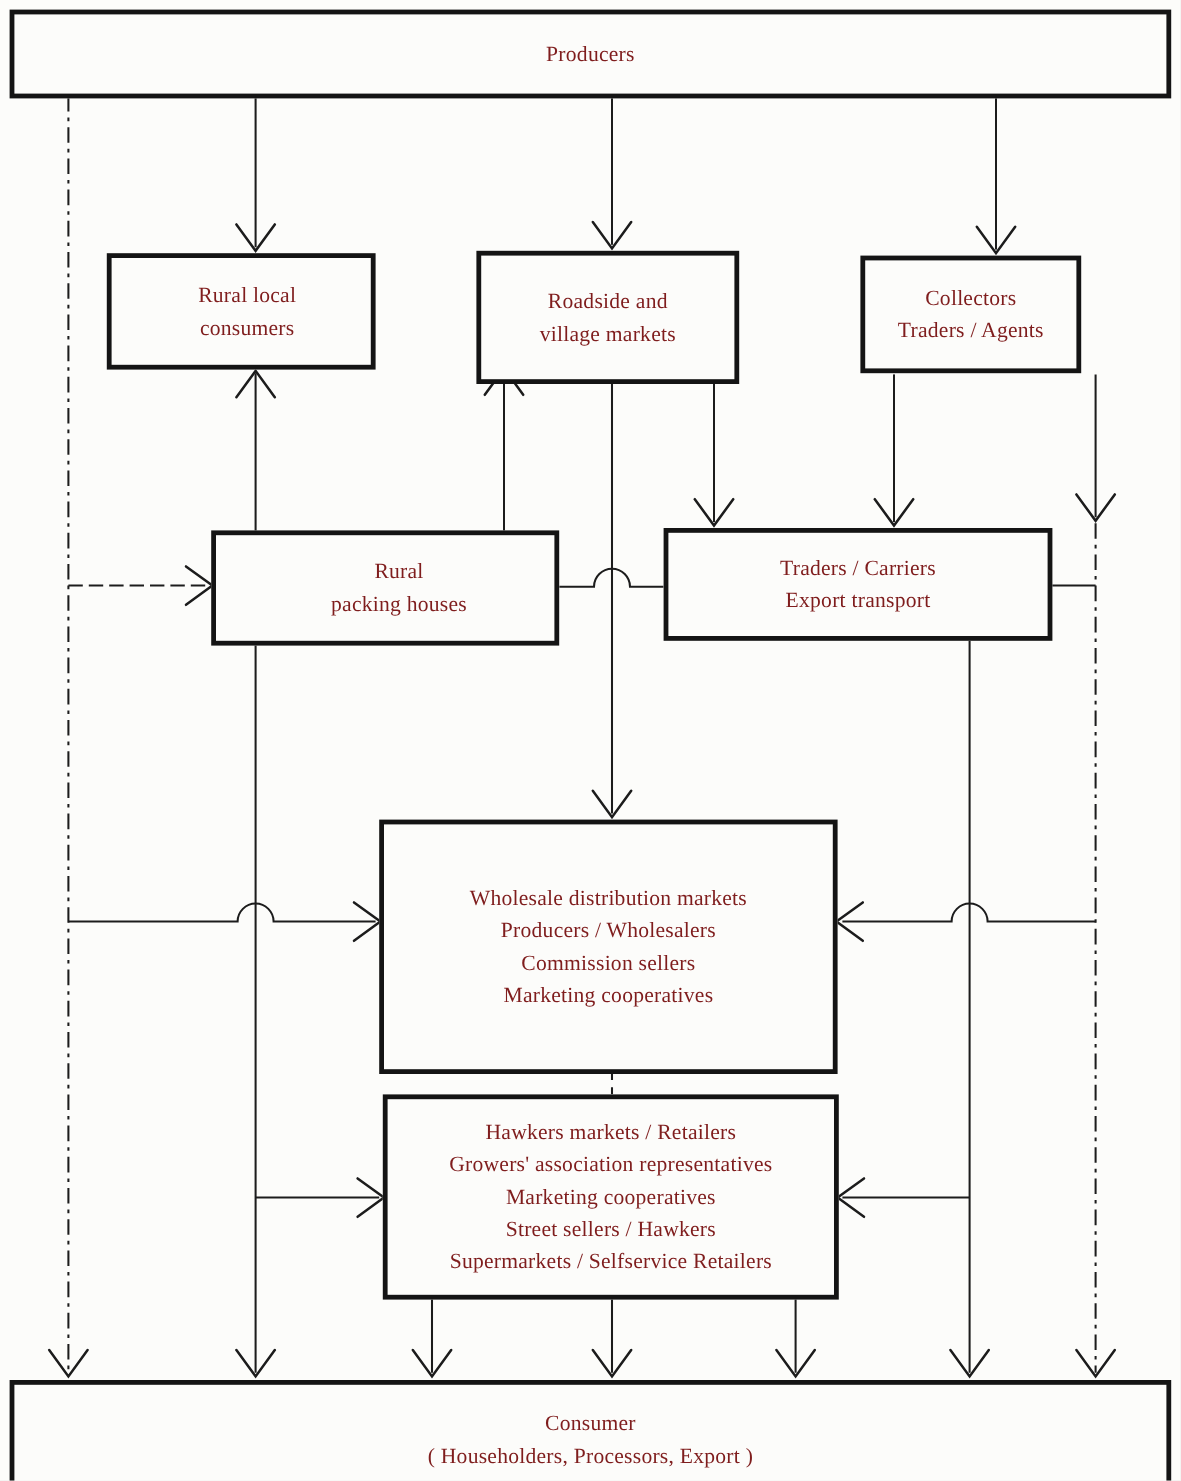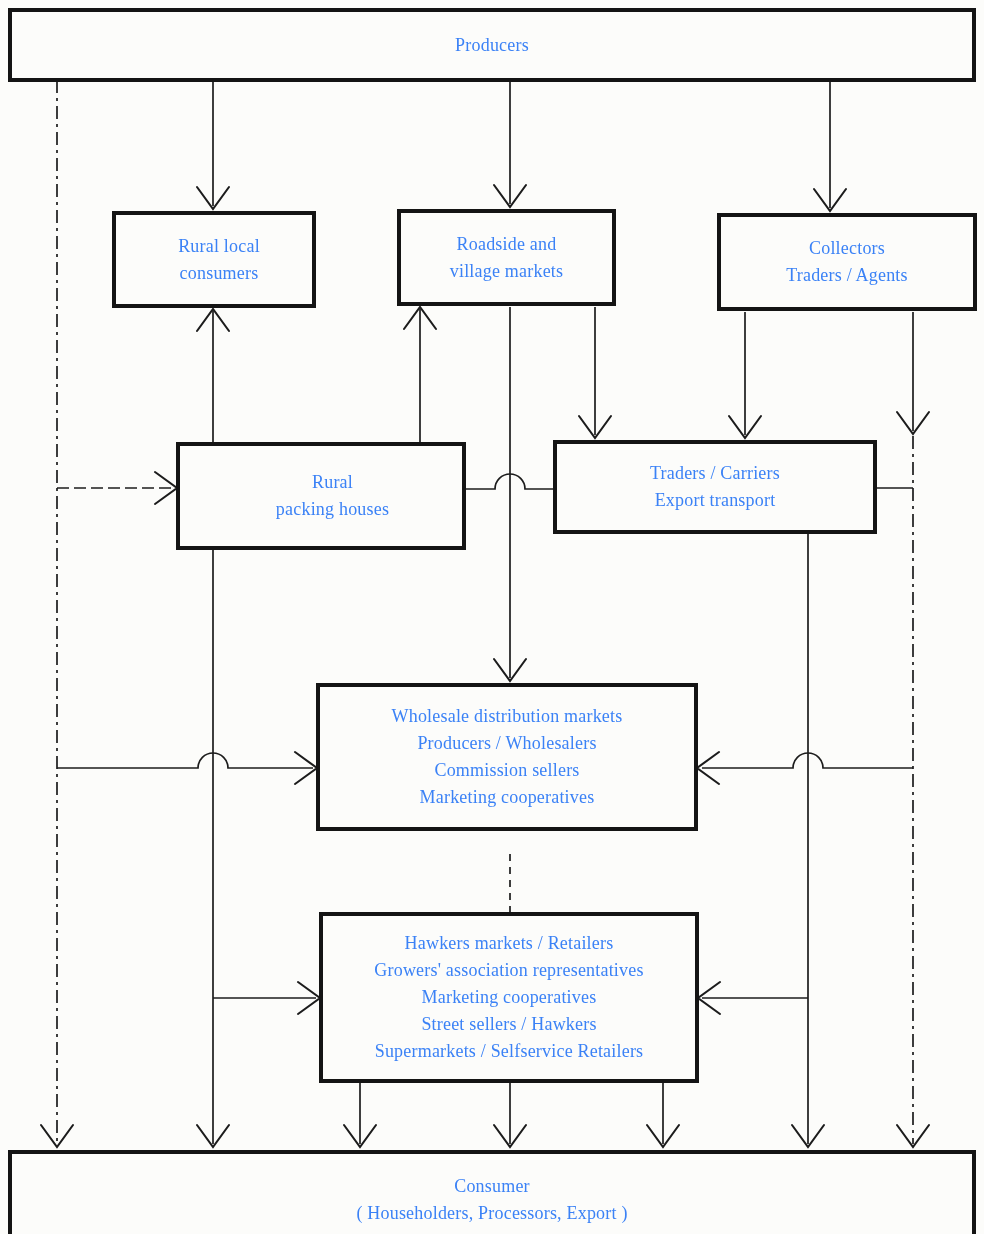--- a/index.html
+++ b/index.html
@@ -4,21 +4,21 @@
 <style>
   html, body { margin: 0; padding: 0; background: #e8e8e4; }
   .page {
     position: relative;
     width: 984px;
     height: 1234px;
     margin: 0 auto;
     background: #fcfcfa;
     overflow: hidden;
     font-family: "Liberation Serif", "DejaVu Serif", serif;
-    color: #3b82f6;
+    color: #7f1d1d;
   }
   .wires {
     position: absolute;
     left: 0; top: 0;
     width: 984px; height: 1234px;
   }
   .wires path, .wires line {
     stroke: #1c1c1c;
     fill: none;
   }
@@ -157,46 +157,46 @@
 
     <g>
       <path class="wire" d="M466,489 L495,489 A15,15 0 0 1 525,489 L553,489"></path>
     </g>
   </svg>
 
   <div class="node heavy" style="left:8px; top:8px; width:968px; height:74px;">
     <span class="txt">Producers</span>
   </div>
 
-  <div class="node heavy" style="left:112px; top:211px; width:204px; height:97px;padding-left:10px;">
+  <div class="node heavy" style="left:89px; top:211px; width:224px; height:97px;padding-left:10px;">
     <span class="txt">Rural local</span>
     <span class="txt">consumers</span>
   </div>
 
-  <div class="node heavy" style="left:397px; top:209px; width:219px; height:97px;">
+  <div class="node heavy" style="left:397px; top:209px; width:219px; height:111px;">
     <span class="txt">Roadside and</span>
     <span class="txt">village markets</span>
   </div>
 
-  <div class="node heavy" style="left:717px; top:213px; width:260px; height:98px;">
+  <div class="node heavy" style="left:717px; top:213px; width:184px; height:98px;">
     <span class="txt">Collectors</span>
     <span class="txt">Traders / Agents</span>
   </div>
 
-  <div class="node heavy" style="left:176px; top:442px; width:290px; height:108px;padding-left:23px;">
+  <div class="node heavy" style="left:176px; top:442px; width:290px; height:96px;padding-left:23px;">
     <span class="txt">Rural</span>
     <span class="txt">packing houses</span>
   </div>
 
   <div class="node heavy" style="left:553px; top:440px; width:324px; height:94px;">
     <span class="txt">Traders / Carriers</span>
     <span class="txt">Export transport</span>
   </div>
 
-  <div class="node heavy" style="left:316px; top:683px; width:382px; height:148px;">
+  <div class="node heavy" style="left:316px; top:683px; width:382px; height:212px;">
     <span class="txt">Wholesale distribution markets</span>
     <span class="txt">Producers / Wholesalers</span>
     <span class="txt">Commission sellers</span>
     <span class="txt">Marketing cooperatives</span>
   </div>
 
   <div class="node heavy" style="left:319px; top:912px; width:380px; height:171px;">
     <span class="txt">Hawkers markets / Retailers</span>
     <span class="txt">Growers' association representatives</span>
     <span class="txt">Marketing cooperatives</span>

